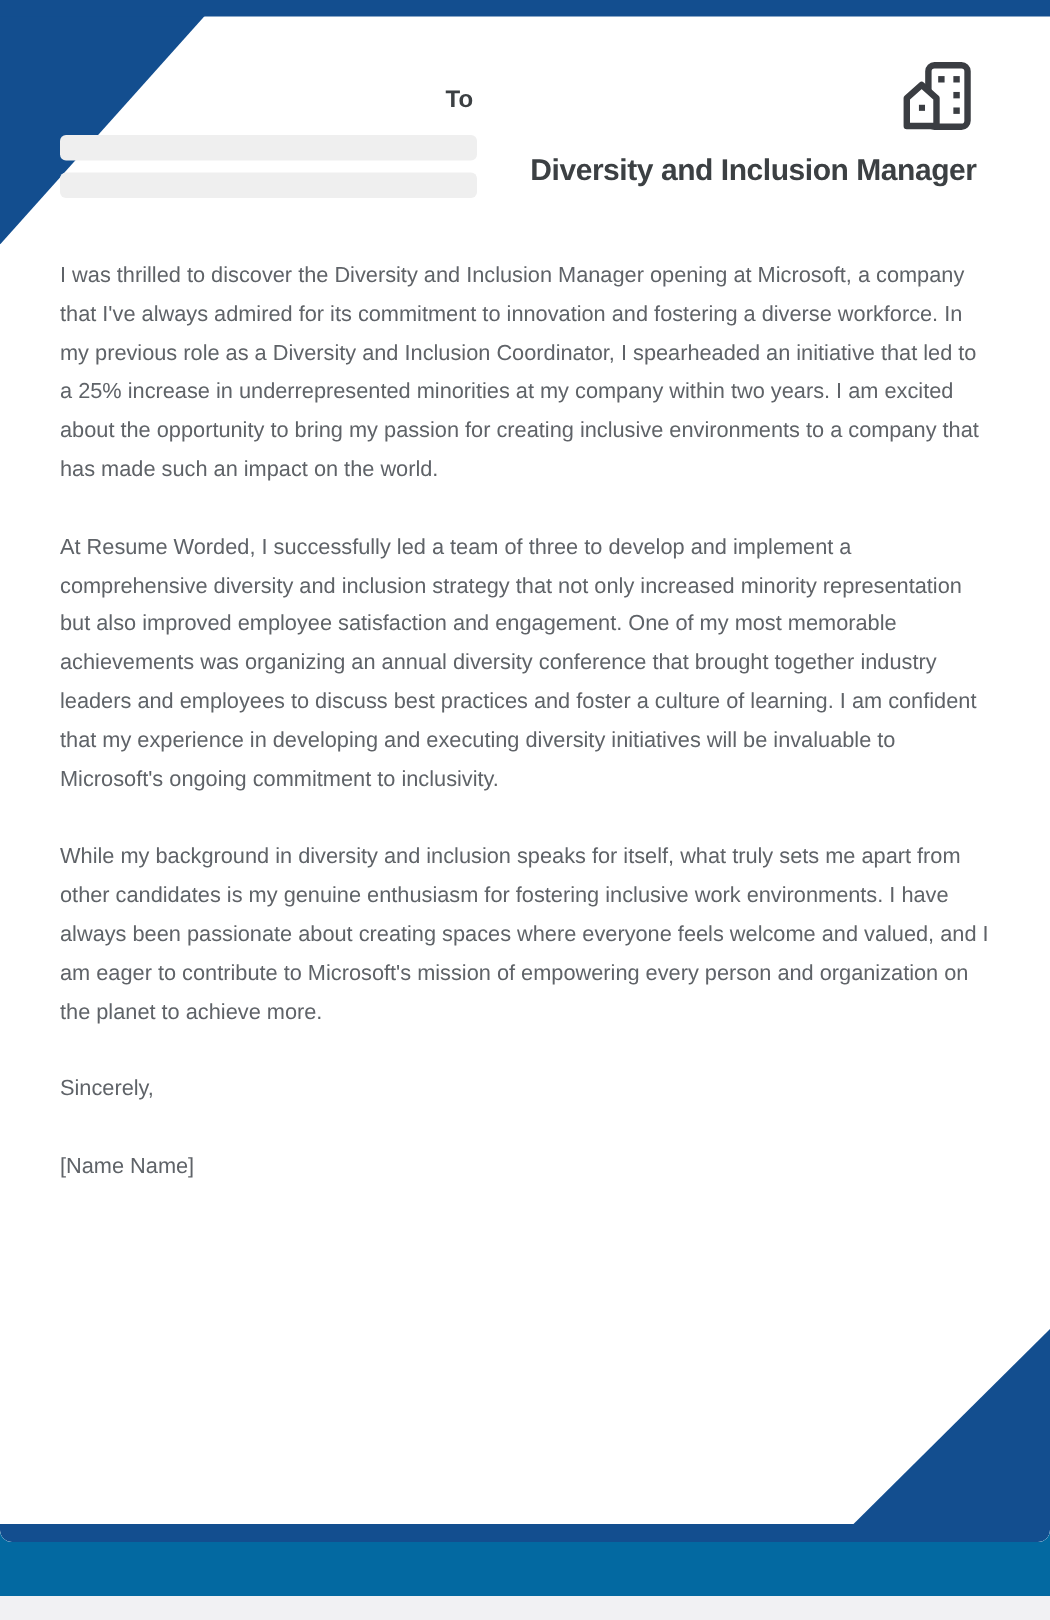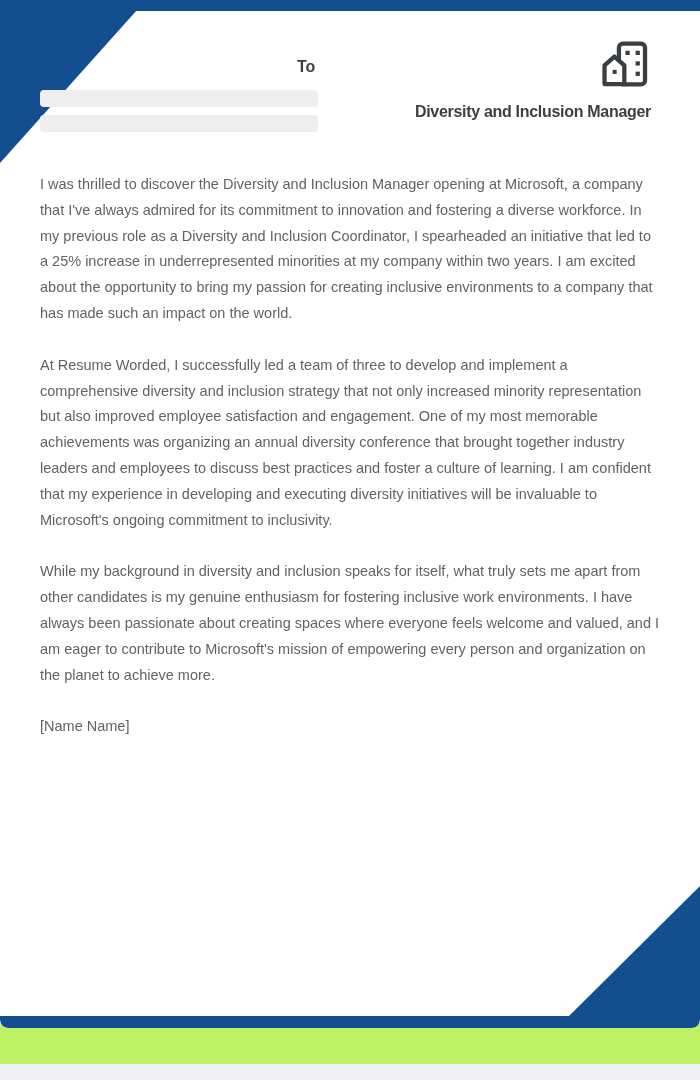--- a/index.html
+++ b/index.html
@@ -5,21 +5,21 @@
   * { margin: 0; padding: 0; box-sizing: border-box; }
   html, body {
     width: 700px; height: 1080px;
     font-family: "Liberation Sans", "DejaVu Sans", sans-serif;
     background: #f1f1f3;
     overflow: hidden;
   }
   .page {
     position: relative;
     width: 700px; height: 1064px;
-    background: #bef264;
+    background: #0369a1;
   }
   .card {
     position: absolute;
     top: 0; left: 0;
     width: 700px; height: 1028px;
     background: #ffffff;
     border-radius: 0 0 8px 8px;
     overflow: hidden;
   }
   .top-bar {
@@ -66,21 +66,21 @@
   .recipient-bar.line1 { top: 90px; }
   .recipient-bar.line2 { top: 115px; }
   .company-icon {
     position: absolute;
     top: 37px; right: 48px;
     width: 54px; height: 54px;
   }
   .job-title {
     position: absolute;
     top: 103px; right: 49px;
-    font-size: 16px;
+    font-size: 20px;
     font-weight: bold;
     letter-spacing: -0.3px;
     color: #3c4043;
     white-space: nowrap;
   }
   .letter-body {
     position: absolute;
     top: 172px; left: 40px;
     width: 622px;
     font-size: 14.5px;
@@ -121,17 +121,18 @@
     </div>
 
     <div class="job-title">Diversity and Inclusion Manager</div>
 
     <div class="letter-body">
       <div>
           <p>I was thrilled to discover the Diversity and Inclusion Manager opening at Microsoft, a company that I've always admired for its commitment to innovation and fostering a diverse workforce. In my previous role as a Diversity and Inclusion Coordinator, I spearheaded an initiative that led to a 25% increase in underrepresented minorities at my company within two years. I am excited about the opportunity to bring my passion for creating inclusive environments to a company that has made such an impact on the world.</p>
           <p>At Resume Worded, I successfully led a team of three to develop and implement a comprehensive diversity and inclusion strategy that not only increased minority representation but also improved employee satisfaction and engagement. One of my most memorable achievements was organizing an annual diversity conference that brought together industry leaders and employees to discuss best practices and foster a culture of learning. I am confident that my experience in developing and executing diversity initiatives will be invaluable to Microsoft's ongoing commitment to inclusivity.</p>
           <p>While my background in diversity and inclusion speaks for itself, what truly sets me apart from other candidates is my genuine enthusiasm for fostering inclusive work environments. I have always been passionate about creating spaces where everyone feels welcome and valued, and I am eager to contribute to Microsoft's mission of empowering every person and organization on the planet to achieve more.</p>
         </div>
+      <p class="closing">Sincerely,</p>
       <p class="signature">[Name Name]</p>
     </div>
 
   </div>
 </div>
 
 </body></html>

